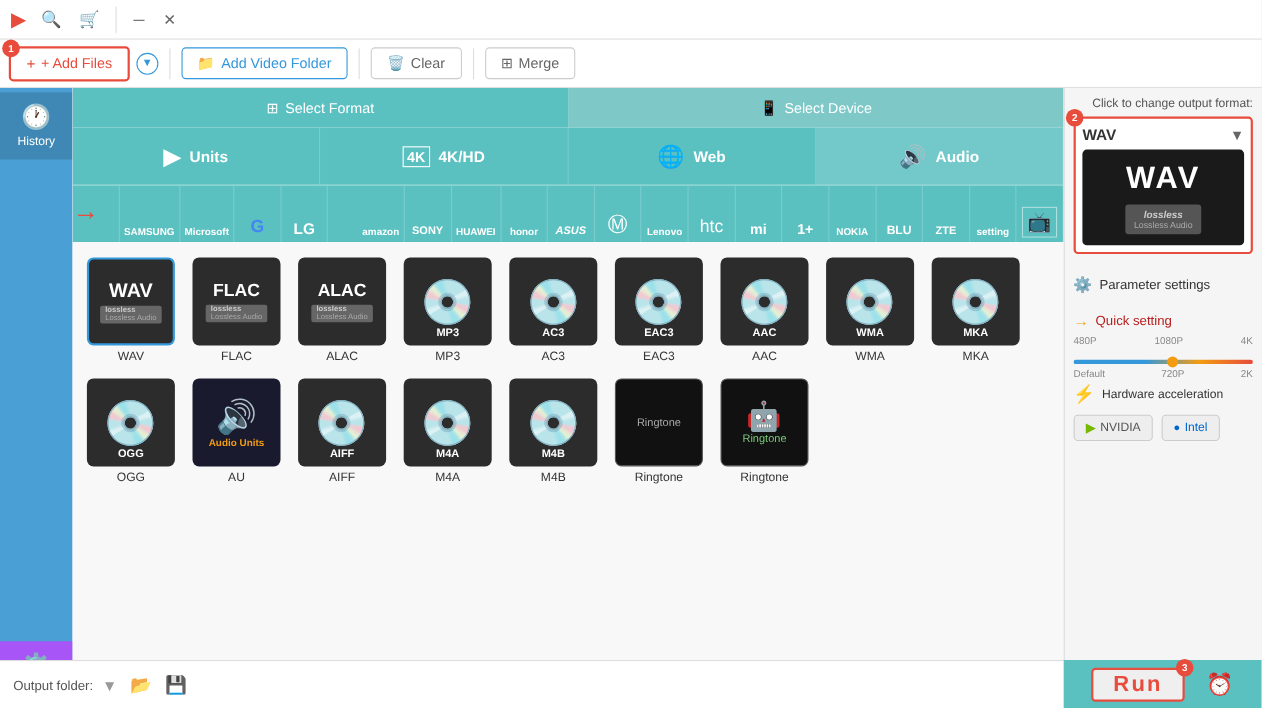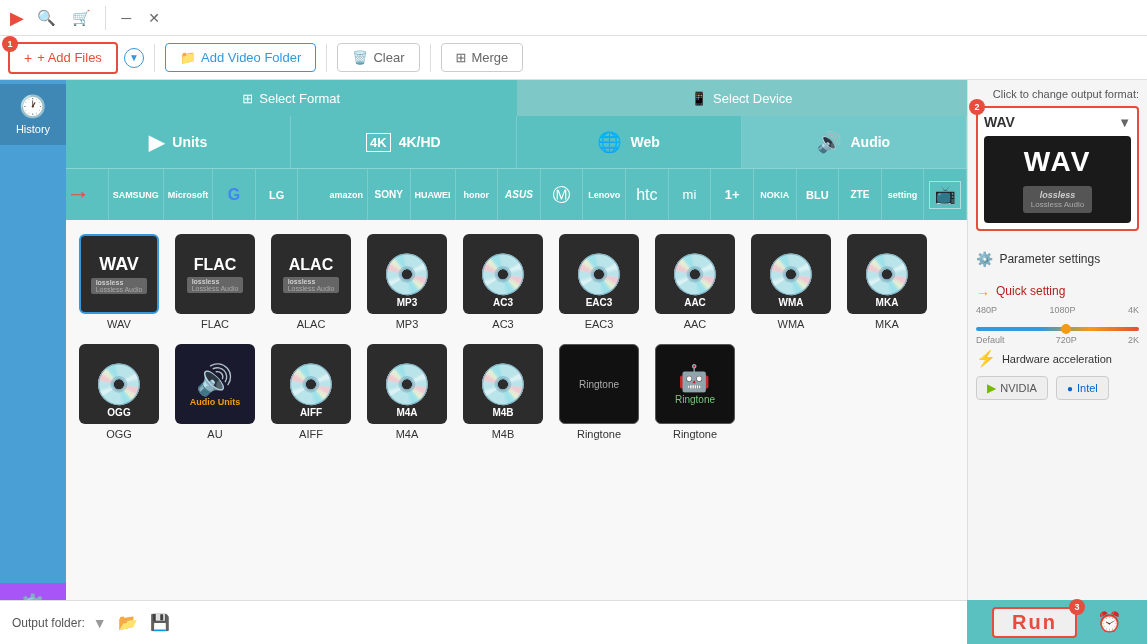--- a/index.html
+++ b/index.html
@@ -95,21 +95,21 @@
 
     
     #device-row {
       display: flex;
       height: 52px;
       background: #5bc0c0;
       border-top: 1px solid rgba(255,255,255,0.3);
       overflow: hidden;
     }
     .dev-item {
-      display: flex; align-items: center; justify-content: center;
+      display: flex; align-items: flex-end; justify-content: center;
       flex: 1; cursor: pointer; border-right: 1px solid rgba(255,255,255,0.2);
       padding: 4px;
     }
     .dev-logo { color: #fff; font-weight: bold; font-size: 12px; text-align: center; }
     .dev-apple { font-size: 22px; color: #fff; }
 
     
     #audio-grid {
       flex: 1;
       padding: 10px 8px;
@@ -343,21 +343,21 @@
       <div class="dev-item">
           <span class="dev-logo" style="font-size:9px;color:#fff;font-weight:bold;">SAMSUNG</span>
         </div>
       <div class="dev-item">
           <span class="dev-logo" style="font-size:9px;">Microsoft</span>
         </div>
       <div class="dev-item">
           <span class="dev-logo" style="font-size:16px;font-weight:bold;color:#4285F4;">G</span>
         </div>
       <div class="dev-item">
-          <span class="dev-logo" style="font-size:11px;">LG</span>
+          <span class="dev-logo" style="font-size:14px;">LG</span>
         </div>
       <div class="dev-item">
           <span class="dev-logo" style="font-size:9px;padding-left:27px;">amazon</span>
         </div>
       <div class="dev-item">
           <span class="dev-logo" style="font-size:10px;font-weight:bold;">SONY</span>
         </div>
       <div class="dev-item">
           <span class="dev-logo" style="font-size:9px;">HUAWEI</span>
         </div>
@@ -370,21 +370,21 @@
       <div class="dev-item">
           <span style="font-size:18px;color:#fff;">Ⓜ</span>
         </div>
       <div class="dev-item">
           <span class="dev-logo" style="font-size:9px;">Lenovo</span>
         </div>
       <div class="dev-item">
           <span class="dev-logo" style="font-size:16px;font-weight:normal;">htc</span>
         </div>
       <div class="dev-item">
-          <span class="dev-logo" style="font-size:13px;font-weight:normal;">mi</span>
+          <span class="dev-logo" style="font-size:13px;font-weight:bold;">mi</span>
         </div>
       <div class="dev-item">
           <span class="dev-logo" style="font-size:13px;">1+</span>
         </div>
       <div class="dev-item">
           <span class="dev-logo" style="font-size:9px;font-weight:bold;">NOKIA</span>
         </div>
       <div class="dev-item">
           <span class="dev-logo" style="font-size:11px;font-weight:bold;">BLU</span>
         </div>

